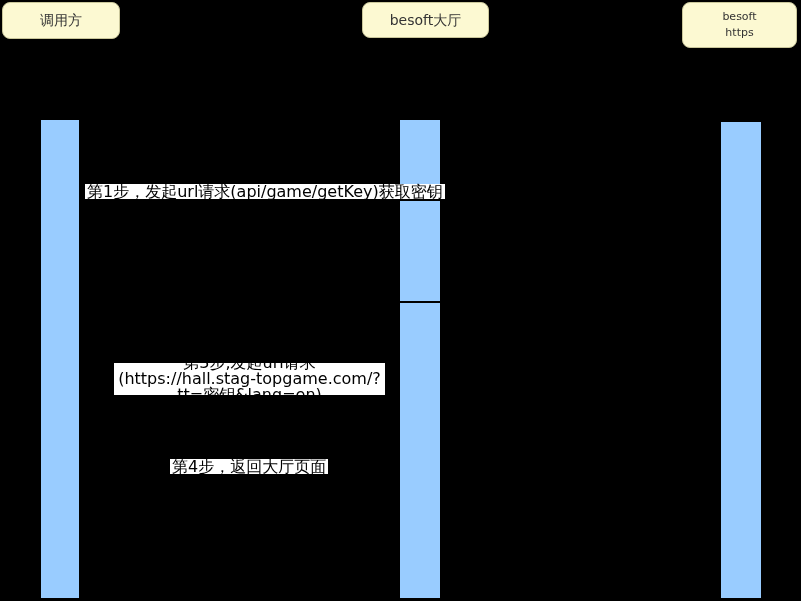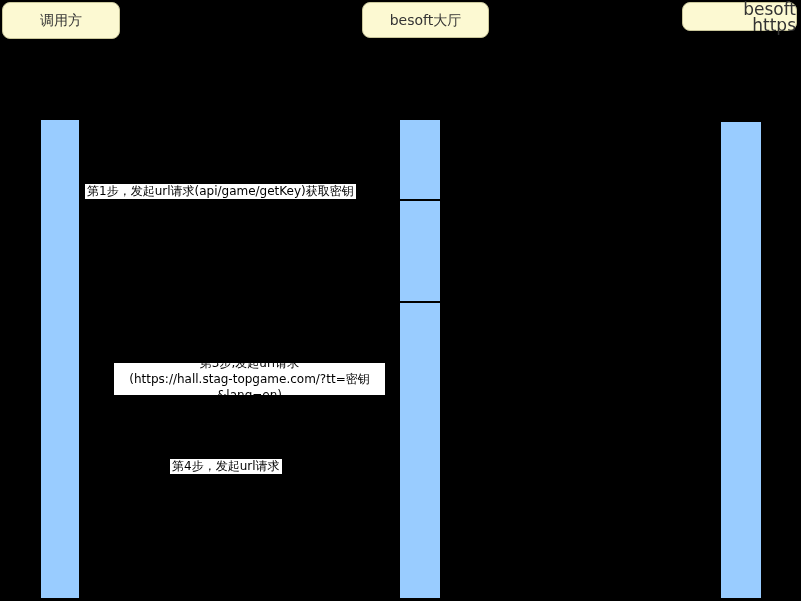--- a/index.html
+++ b/index.html
@@ -34,40 +34,40 @@
     border-top:5px solid transparent;border-bottom:5px solid transparent;
   }
   .arrowhead.left{
     border-right:9px solid var(--arrow_color,#000000);
     border-top:5px solid transparent;border-bottom:5px solid transparent;
   }
   .msg-label{
     position:absolute;box-sizing:border-box;
     background:var(--label_bg,#ffffff);
     color:var(--label_text,#000000);
-    font-size:12px;line-height:15px;white-space:nowrap;
+    font-size:16px;line-height:15px;white-space:nowrap;
     padding:0 2px;z-index:4;
   }
   .msg-label.multiline{
     white-space:normal;text-align:center;line-height:16px;padding:0;
     display:flex;flex-direction:column;align-items:center;justify-content:center;
   }
 </style>
 </head>
 <body>
 
 <div class="canvas">
 
   <div class="actor" style="left:2px;top:2px;width:118px;height:37px;">
     <span>调用方</span>
   </div>
   <div class="actor" style="left:362px;top:2px;width:127px;height:36px;">
     <span>besoft大厅</span>
   </div>
-  <div class="actor" style="left:682px;top:2px;width:115px;height:29px;font-size:17px;line-height:16px;align-items:flex-end;">
+  <div class="actor" style="left:682px;top:2px;width:115px;height:46px;font-size:11px;line-height:16px;">
     <span>besoft</span>
     <span>https</span>
   </div>
 
   <div class="activation" style="left:41px;top:120px;width:38px;height:478px;"></div>
   <div class="activation" style="left:400px;top:120px;width:40px;height:478px;"></div>
   <div class="activation" style="left:721px;top:122px;width:40px;height:476px;"></div>
 
   <div class="arrow" style="left:79px;top:199px;width:642px;"></div>
   <div class="arrowhead right" style="left:712px;top:195px;"></div>
@@ -82,15 +82,15 @@
   <div class="arrowhead left" style="left:79px;top:468px;"></div>
 
   <div class="msg-label" style="left:85px;top:184px;">第1步，发起url请求(api/game/getKey)获取密钥</div>
 
 
   <div class="msg-label multiline" style="left:114px;top:363px;width:271px;height:32px;">
     <div>第3步,发起url请求</div>
     <div>(https://hall.stag-topgame.com/?tt=密钥&amp;lang=en)</div>
   </div>
 
-  <div class="msg-label" style="left:170px;top:459px;">第4步，发起url请求</div>
+  <div class="msg-label" style="left:170px;top:459px;">第4步，返回大厅页面</div>
 
 </div>
 
 </body></html>

